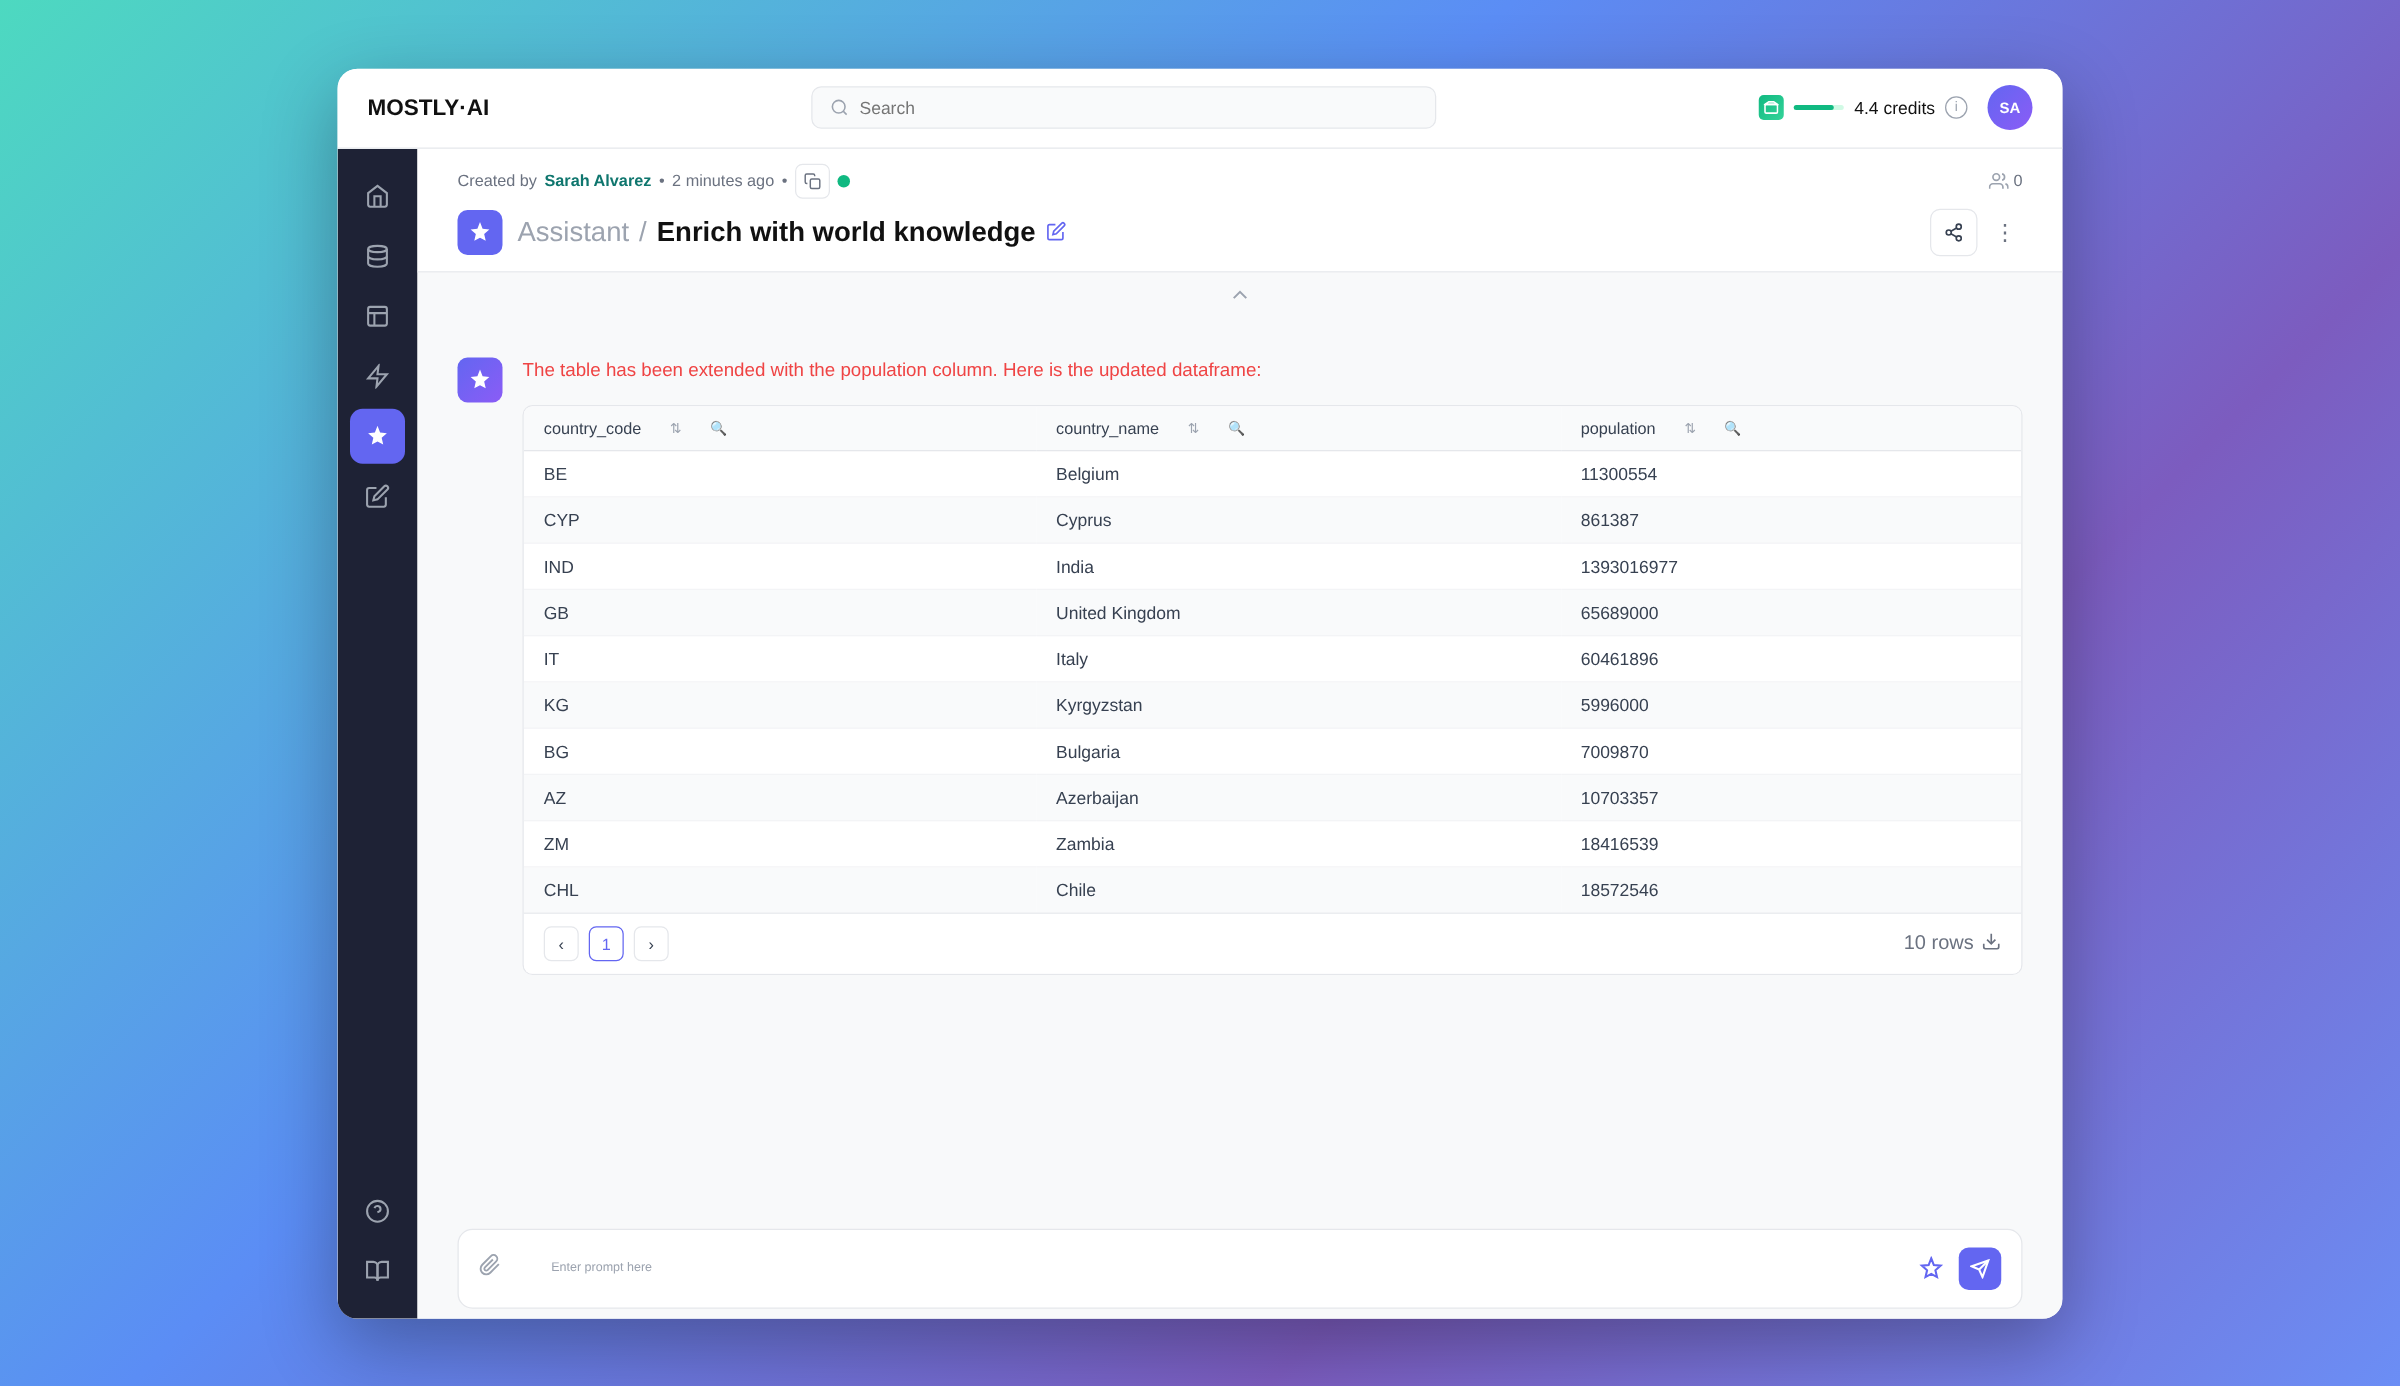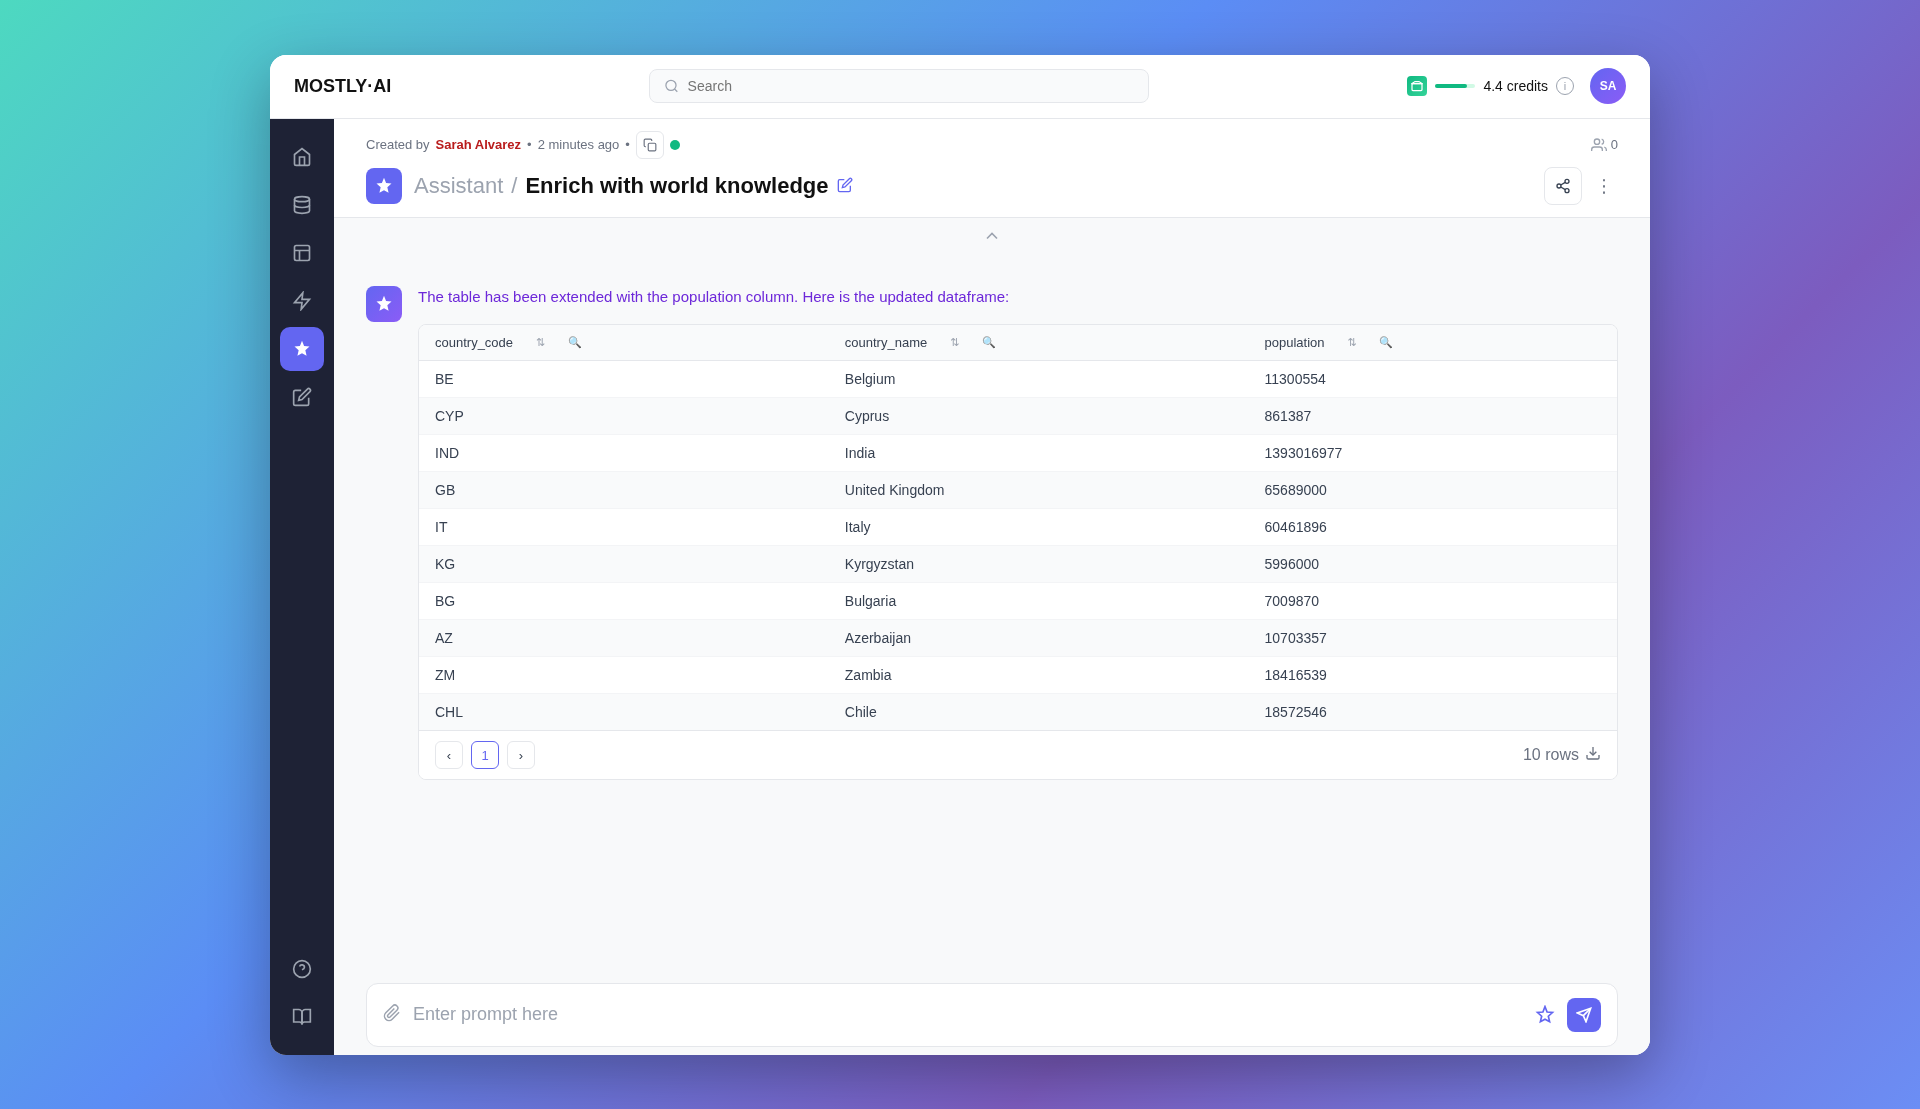--- a/index.html
+++ b/index.html
@@ -158,21 +158,21 @@
       justify-content: space-between;
       margin-bottom: 8px;
     }
     .created-by {
       font-size: 13px;
       color: #6b7280;
       display: flex;
       align-items: center;
       gap: 6px;
     }
-    .created-by strong { color: #b91c1c; }
+    .created-by strong { color: #0f766e; }
     .copy-icon-btn {
       width: 28px; height: 28px;
       border: 1px solid #e5e7eb;
       border-radius: 6px;
       display: flex; align-items: center; justify-content: center;
       cursor: pointer; background: #fff;
     }
     .status-dot {
       width: 10px; height: 10px;
       background: #10b981;
@@ -244,21 +244,21 @@
       background: linear-gradient(135deg, #6366f1, #8b5cf6);
       border-radius: 8px;
       flex-shrink: 0;
       display: flex; align-items: center; justify-content: center;
     }
     .message-content {
       flex: 1;
     }
     .message-text {
       font-size: 15px;
-      color: #6d28d9;
+      color: #ef4444;
       margin-bottom: 16px;
       line-height: 1.5;
     }
     
     .data-table-wrapper {
       border: 1px solid #e5e7eb;
       border-radius: 8px;
       overflow: hidden;
       background: #fff;
     }
@@ -343,22 +343,23 @@
       border-radius: 12px;
       display: flex;
       align-items: center;
       padding: 14px 16px;
       gap: 12px;
     }
     .prompt-box input {
       flex: 1;
       border: none;
       outline: none;
-      font-size: 18px;
+      font-size: 10px;
       color: #14532d;
+      margin-left: 28px;
     }
     .prompt-box input::placeholder { color: #9ca3af; }
     .attach-btn {
       color: #9ca3af; cursor: pointer;
     }
     .send-btn {
       width: 34px; height: 34px;
       background: #6366f1;
       border-radius: 8px;
       display: flex; align-items: center; justify-content: center;

